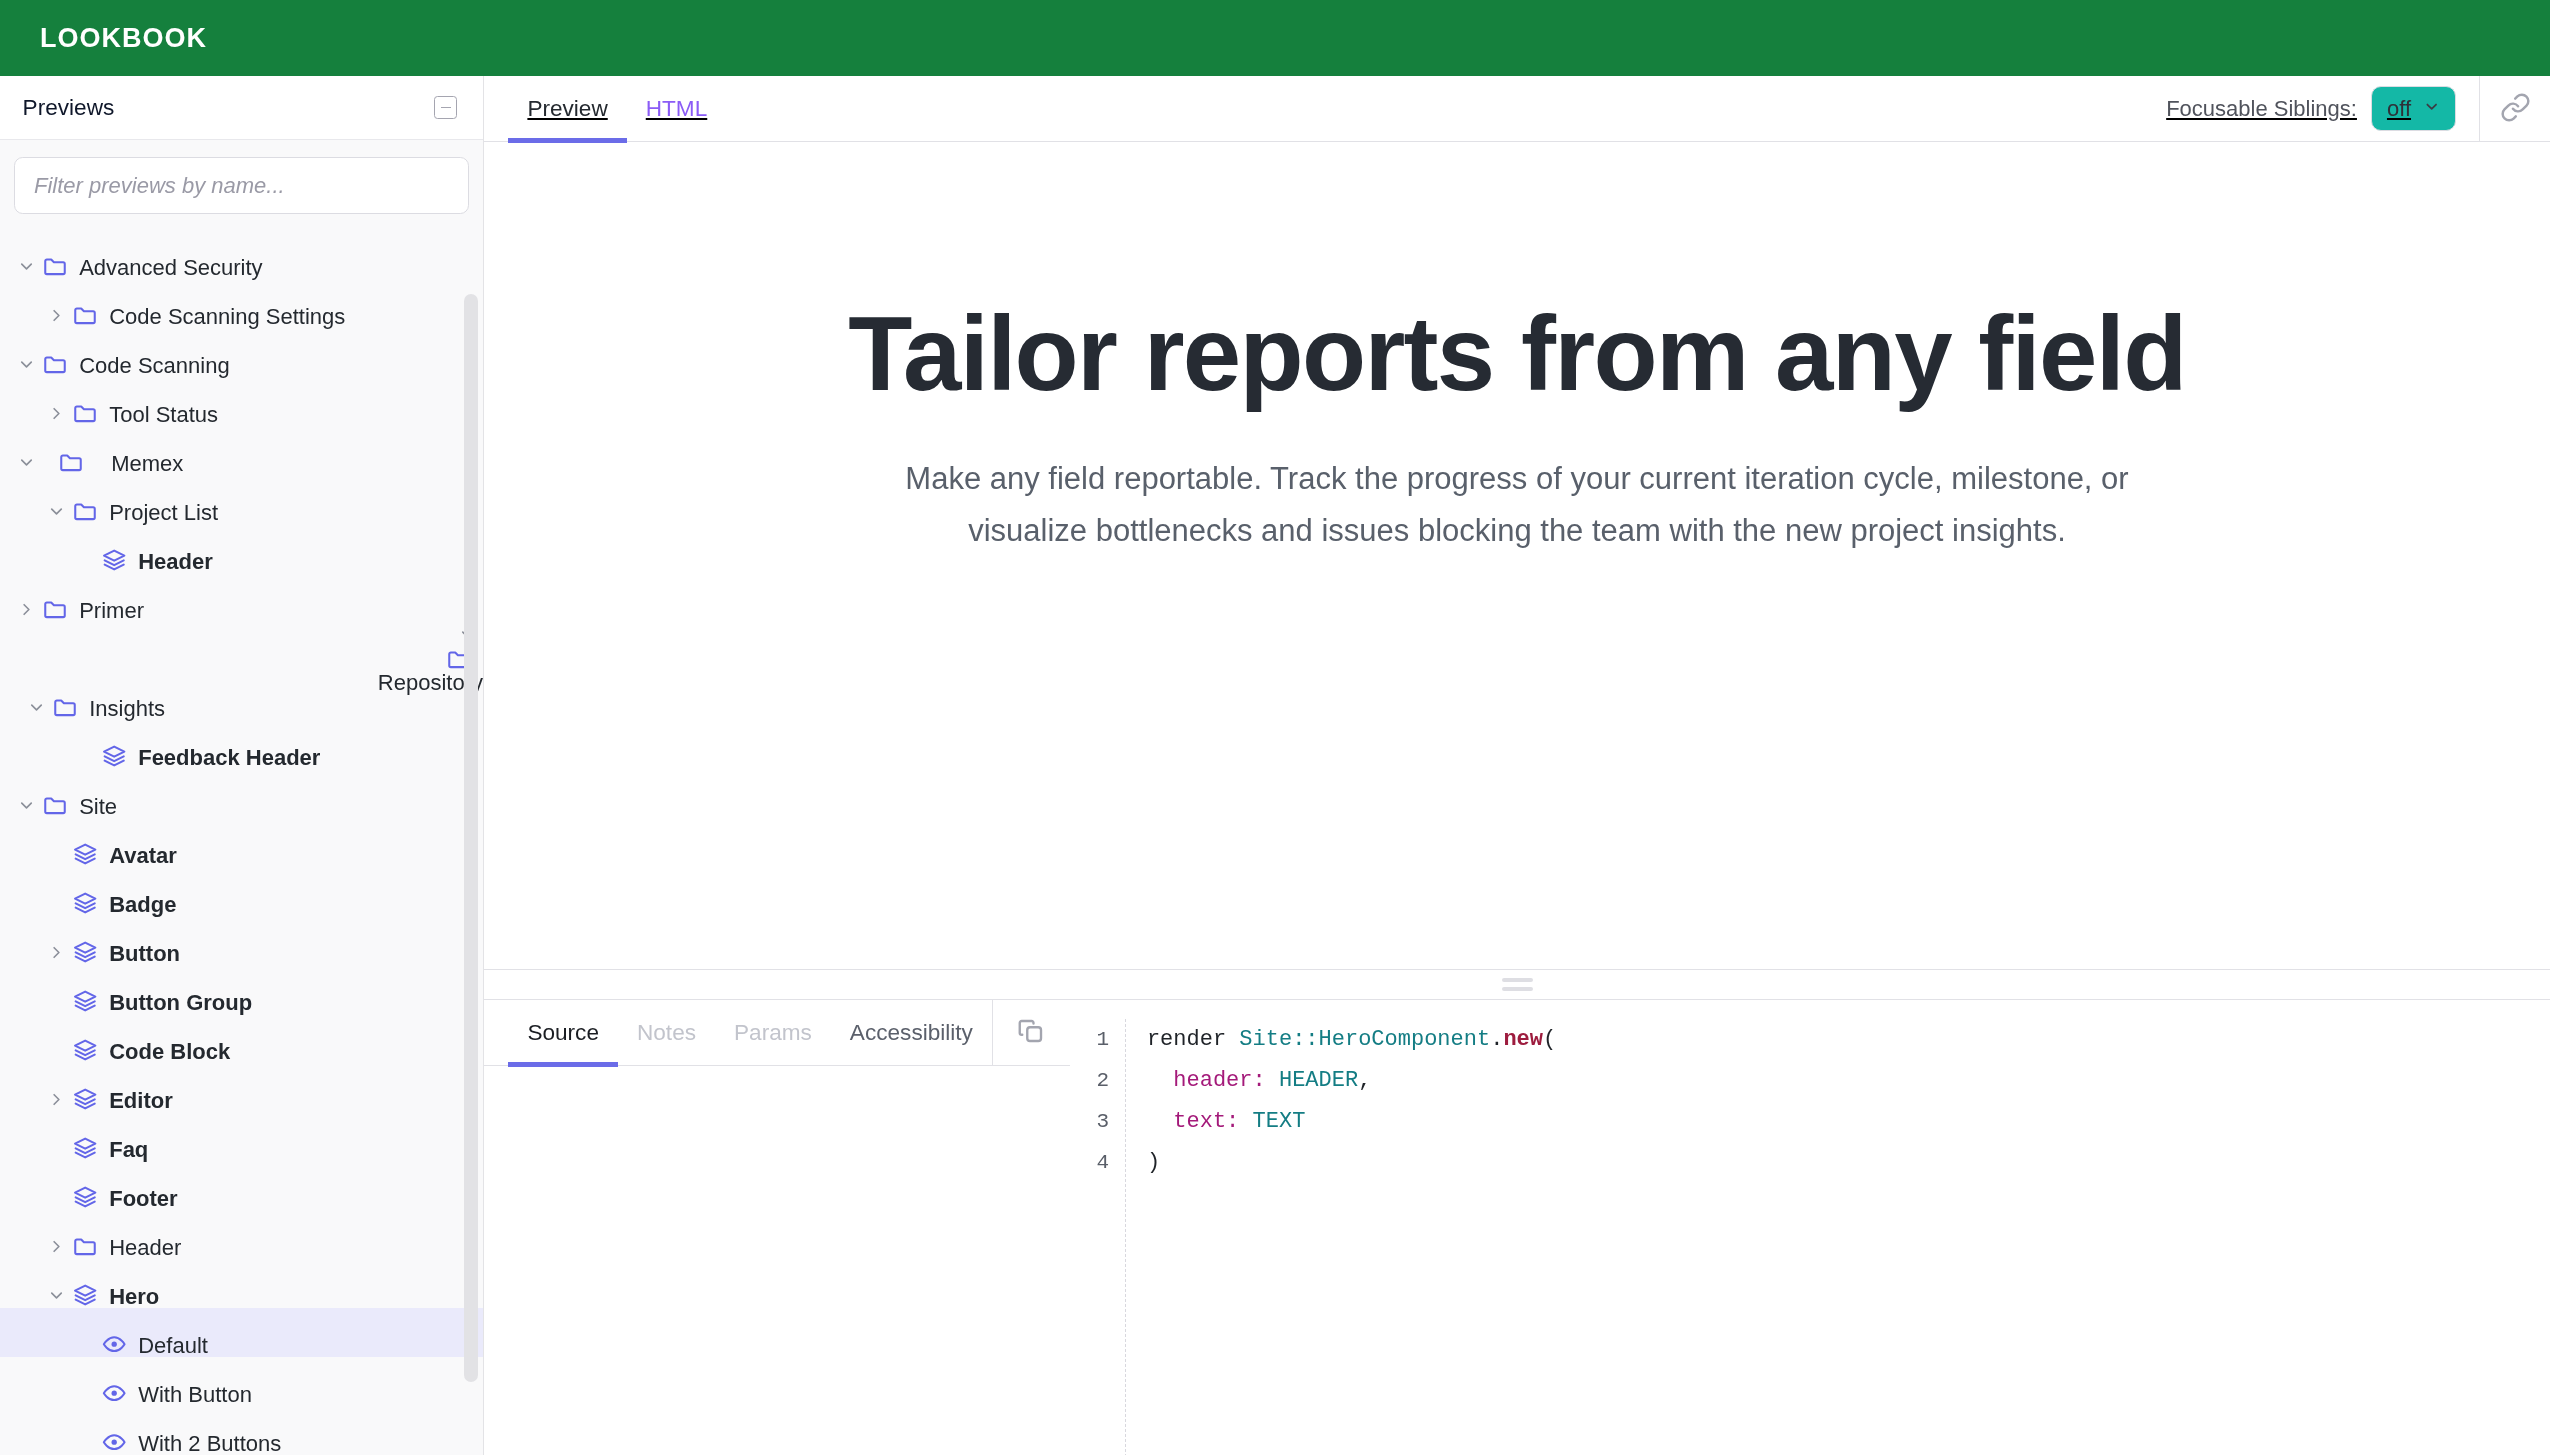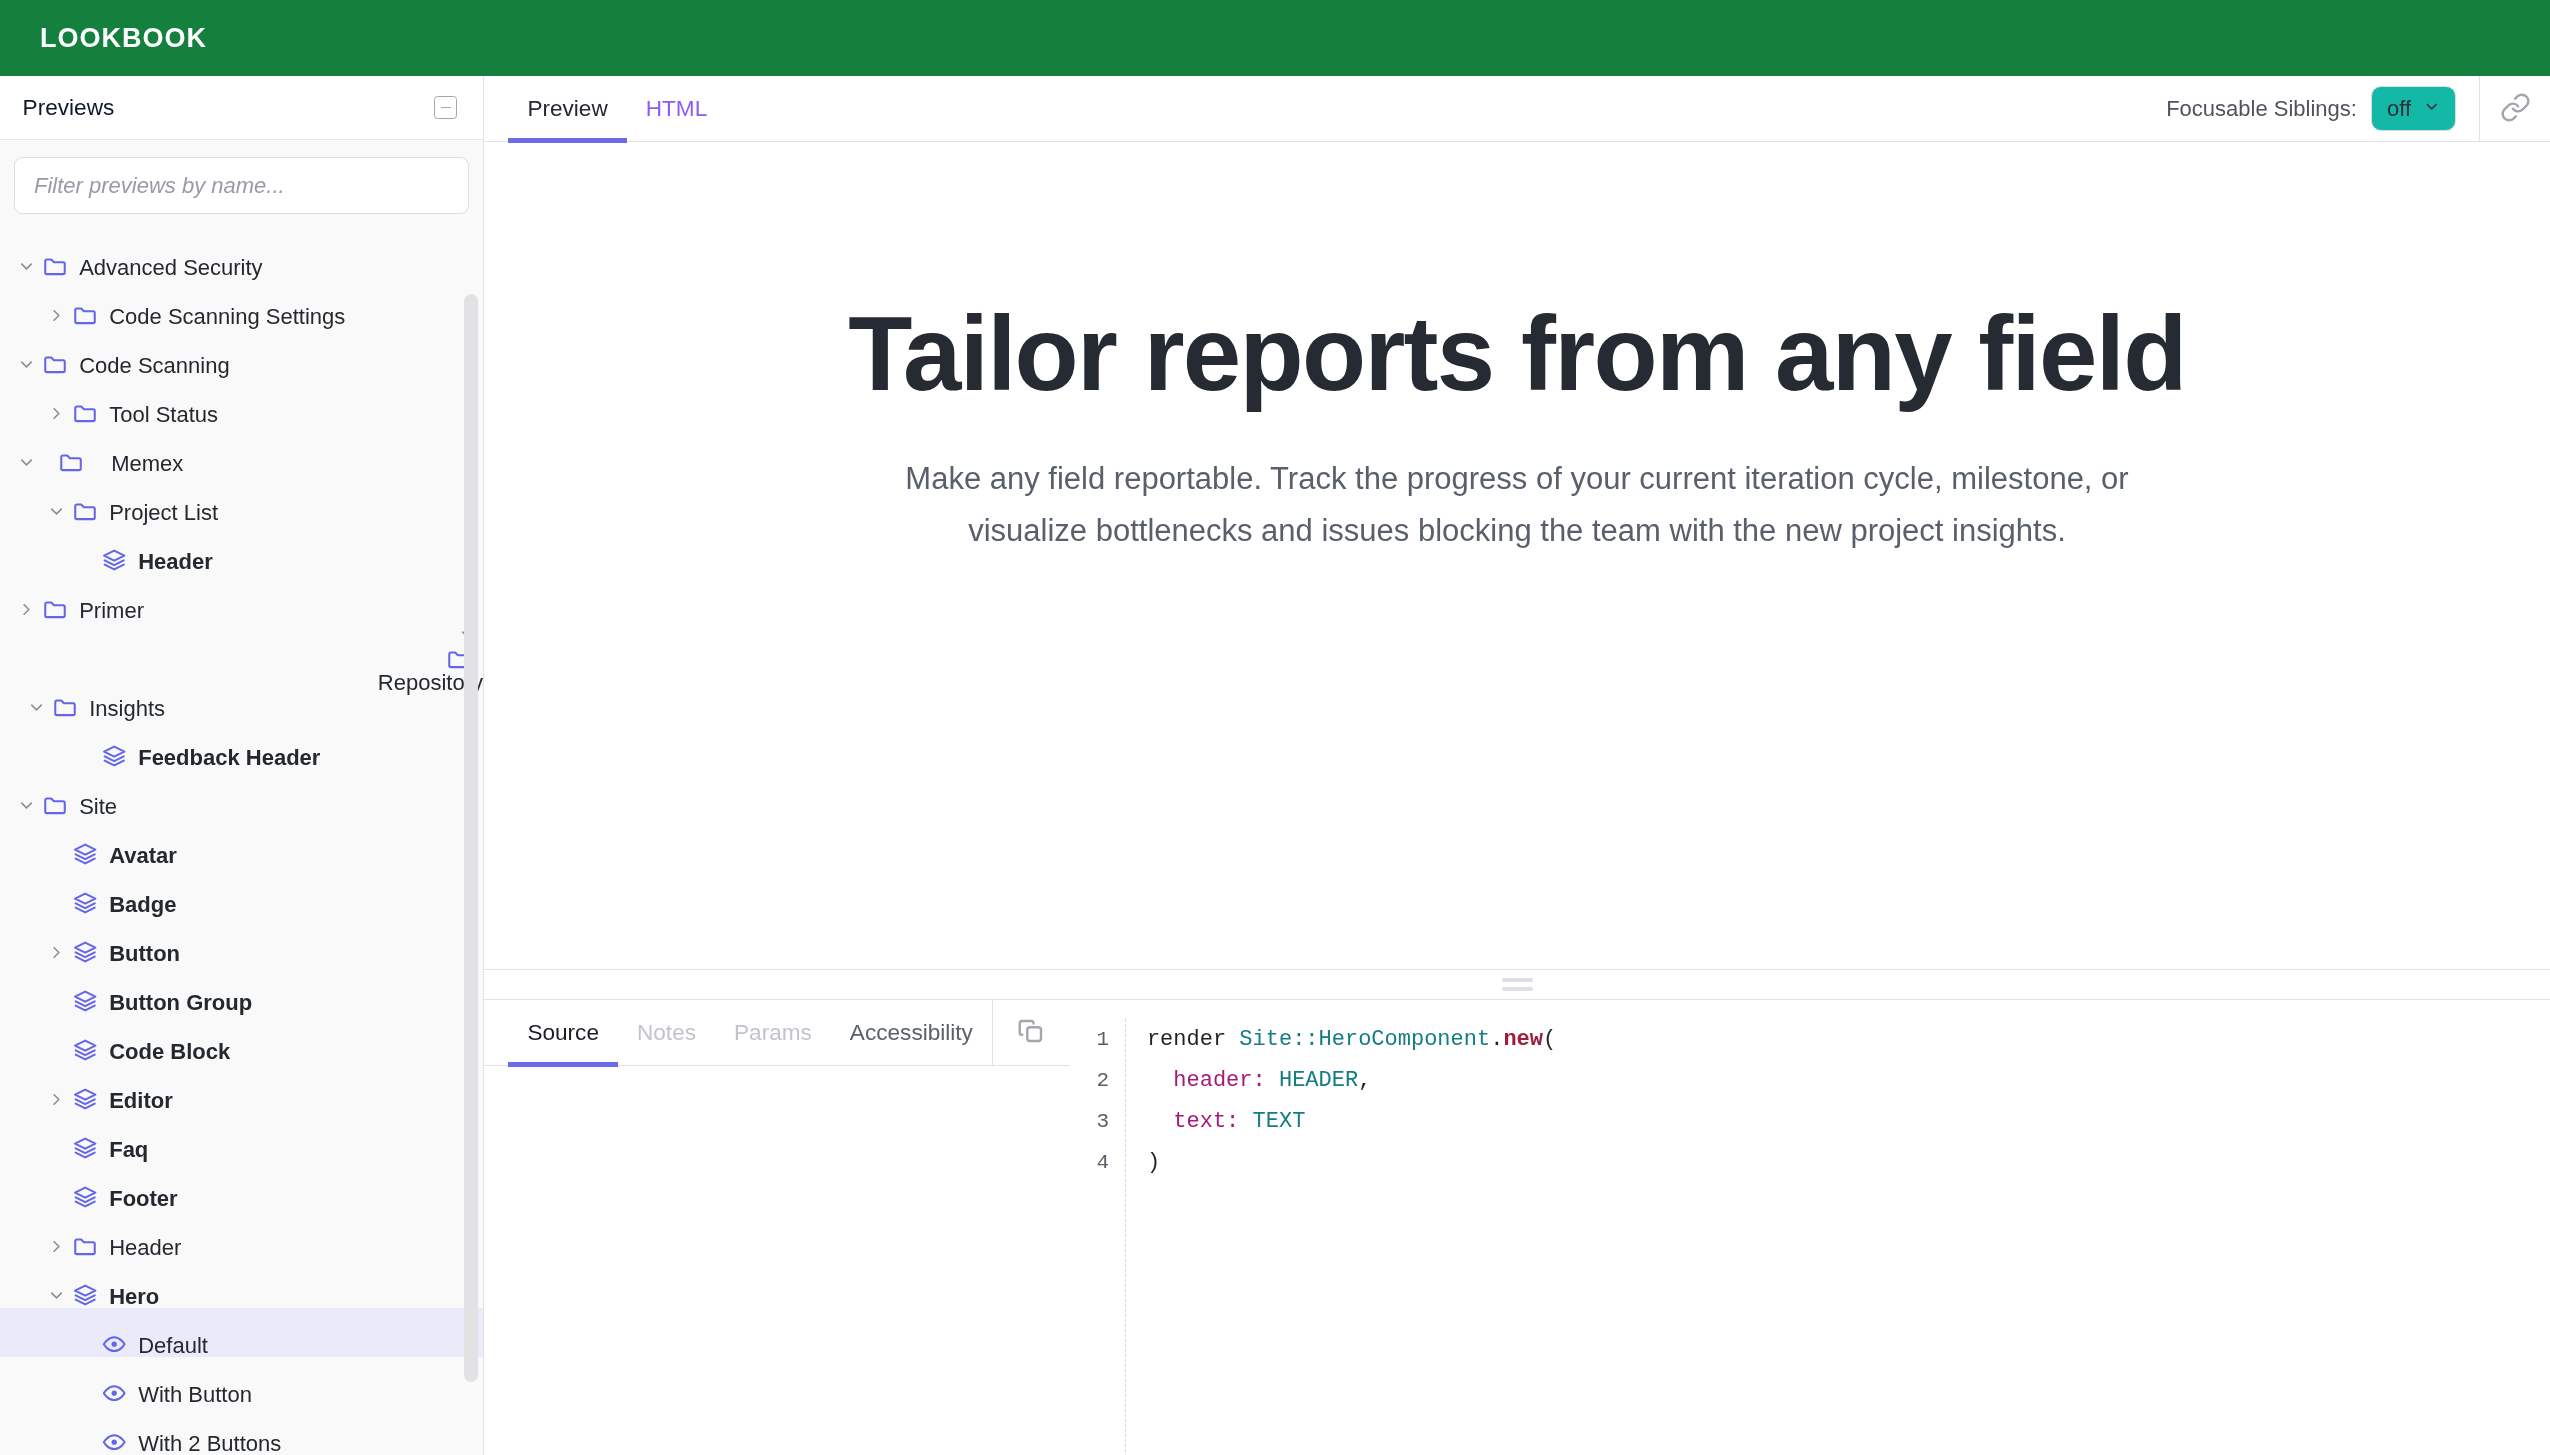--- a/index.html
+++ b/index.html
@@ -147,20 +147,21 @@
   }
 
   .main-toolbar {
     height: 66px;
     flex: 0 0 66px;
     border-bottom: 1.7px solid #e1e1e6;
     display: flex;
     align-items: stretch;
     justify-content: space-between;
     background: #ffffff;
+    text-decoration: underline;
   }
   .tabs { display: flex; align-items: stretch; padding-left: 24.4px; }
   .tab {
     display: flex; align-items: center;
     padding: 0 19px;
     font-size: 22.6px;
     color: #8b5cf6;
     position: relative;
     cursor: pointer;
   }

